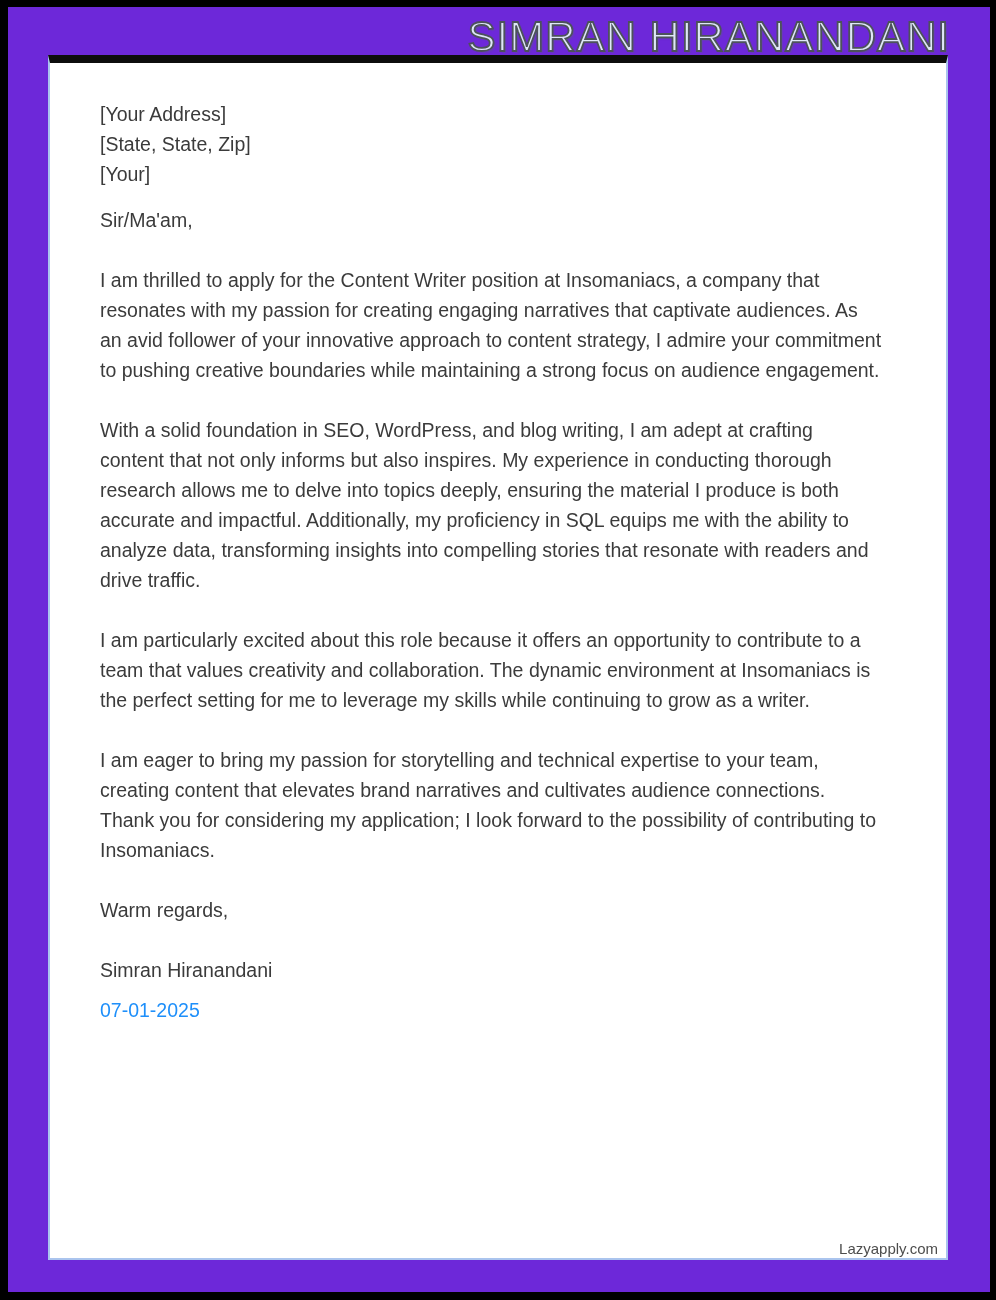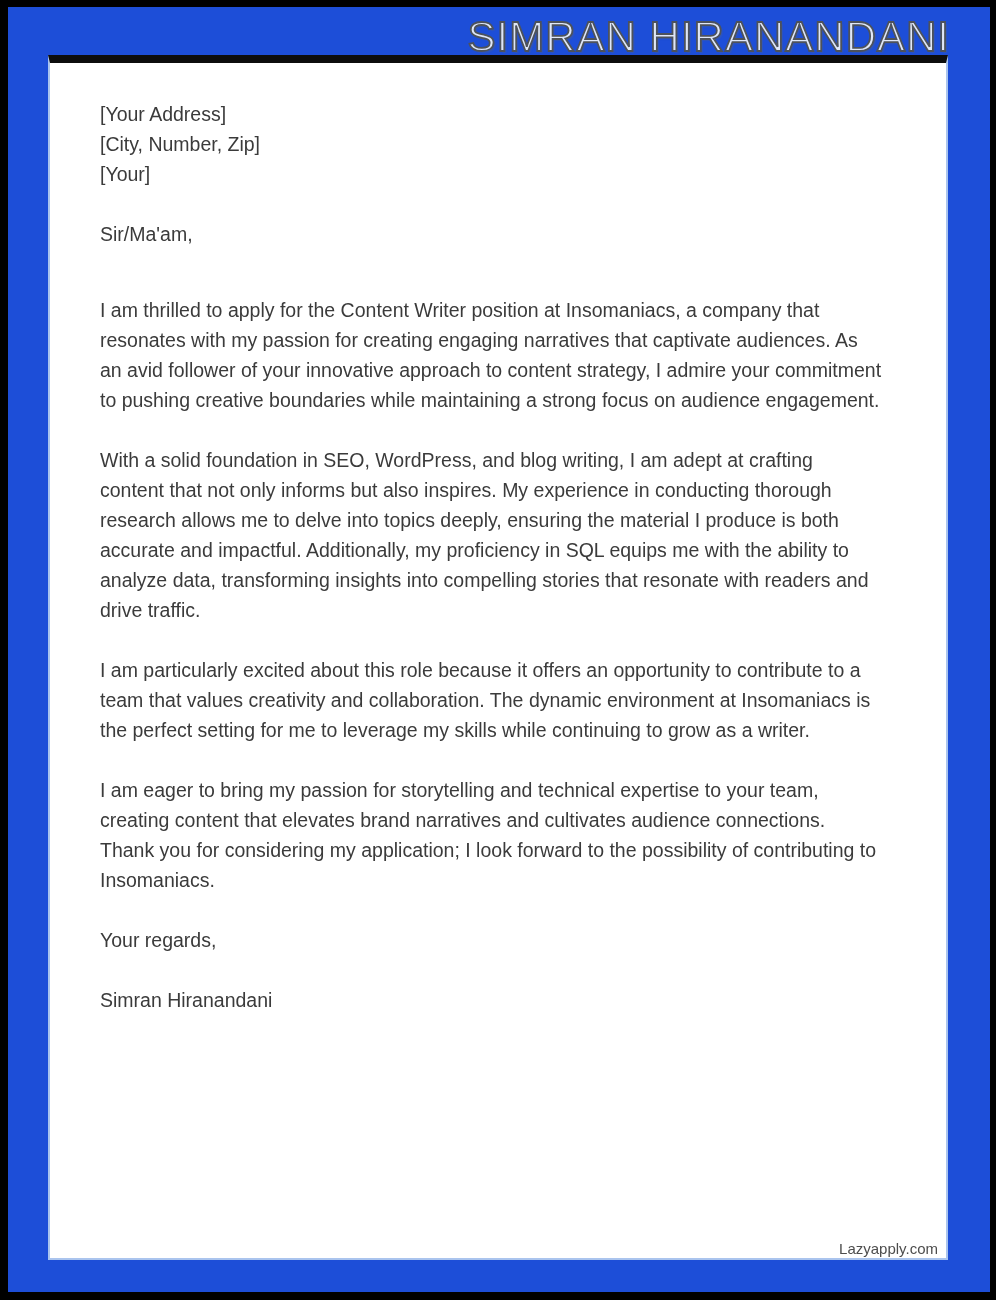--- a/index.html
+++ b/index.html
@@ -12,21 +12,21 @@
   .frame {
     position: absolute;
     left: 0; top: 0;
     width: 996px;
     height: 1300px;
     box-sizing: border-box;
     border-top: 7px solid #000;
     border-left: 8px solid #000;
     border-right: 6px solid #000;
     border-bottom: 8px solid #000;
-    background: #1d4ed8;
+    background: #6d28d9;
     overflow: hidden;
   }
   .header-name {
     position: absolute;
     top: 6px;
     right: 40px; 
     font-size: 42px;
     letter-spacing: 1px;
     font-weight: 400;
     color: #dfe7f8;                 
@@ -46,22 +46,22 @@
     border-left: 2px solid #aac4ee;
     border-right: 2px solid #aac4ee;
     border-bottom: 2px solid #aac4ee;
   }
   .content {
     padding: 36px 48px 0 50px;
     color: #3b3b3b;
     font-size: 19.5px;
     line-height: 30px;
   }
-  .contact-block { margin: 0 0 30px 0; }
-  .salutation    { margin: 0 0 46px 0; }
+  .contact-block { margin: 0 0 16px 0; }
+  .salutation    { margin: 0 0 30px 0; }
   .paragraphs p  { margin: 0 16px 30px 0; }
   .closing       { margin: 0 0 30px 0; }
   .signature     { margin: 0 0 10px 0; }
   .date-line {
     color: #1e8ffa;
     margin: 0;
     cursor: pointer;
   }
   .watermark {
     position: absolute;
@@ -77,36 +77,37 @@
 
 <div class="frame">
 
   <div class="header-name">SIMRAN HIRANANDANI</div>
 
   <div class="page">
     <div class="content">
 
       <div class="contact-block">
           <div>[Your Address]</div>
-          <div>[City, Number, Zip]</div>
+          <div>[State, State, Zip]</div>
           <div>[Your]</div>
         </div>
 
       <div class="salutation">Sir/Ma'am,</div>
 
       <div class="paragraphs">
           <p>I am thrilled to apply for the Content Writer position at Insomaniacs, a company that resonates with my passion for creating engaging narratives that captivate audiences. As an avid follower of your innovative approach to content strategy, I admire your commitment to pushing creative boundaries while maintaining a strong focus on audience engagement.</p>
           <p>With a solid foundation in SEO, WordPress, and blog writing, I am adept at crafting content that not only informs but also inspires. My experience in conducting thorough research allows me to delve into topics deeply, ensuring the material I produce is both accurate and impactful. Additionally, my proficiency in SQL equips me with the ability to analyze data, transforming insights into compelling stories that resonate with readers and drive traffic.</p>
           <p>I am particularly excited about this role because it offers an opportunity to contribute to a team that values creativity and collaboration. The dynamic environment at Insomaniacs is the perfect setting for me to leverage my skills while continuing to grow as a writer.</p>
           <p>I am eager to bring my passion for storytelling and technical expertise to your team, creating content that elevates brand narratives and cultivates audience connections. Thank you for considering my application; I look forward to the possibility of contributing to Insomaniacs.</p>
         </div>
 
-      <div class="closing">Your regards,</div>
+      <div class="closing">Warm regards,</div>
 
       <div class="signature">Simran Hiranandani</div>
 
+      <div class="date-line">07-01-2025</div>
 
     </div>
 
     <div class="watermark">Lazyapply.com</div>
   </div>
 
 </div>
 
 </body></html>

